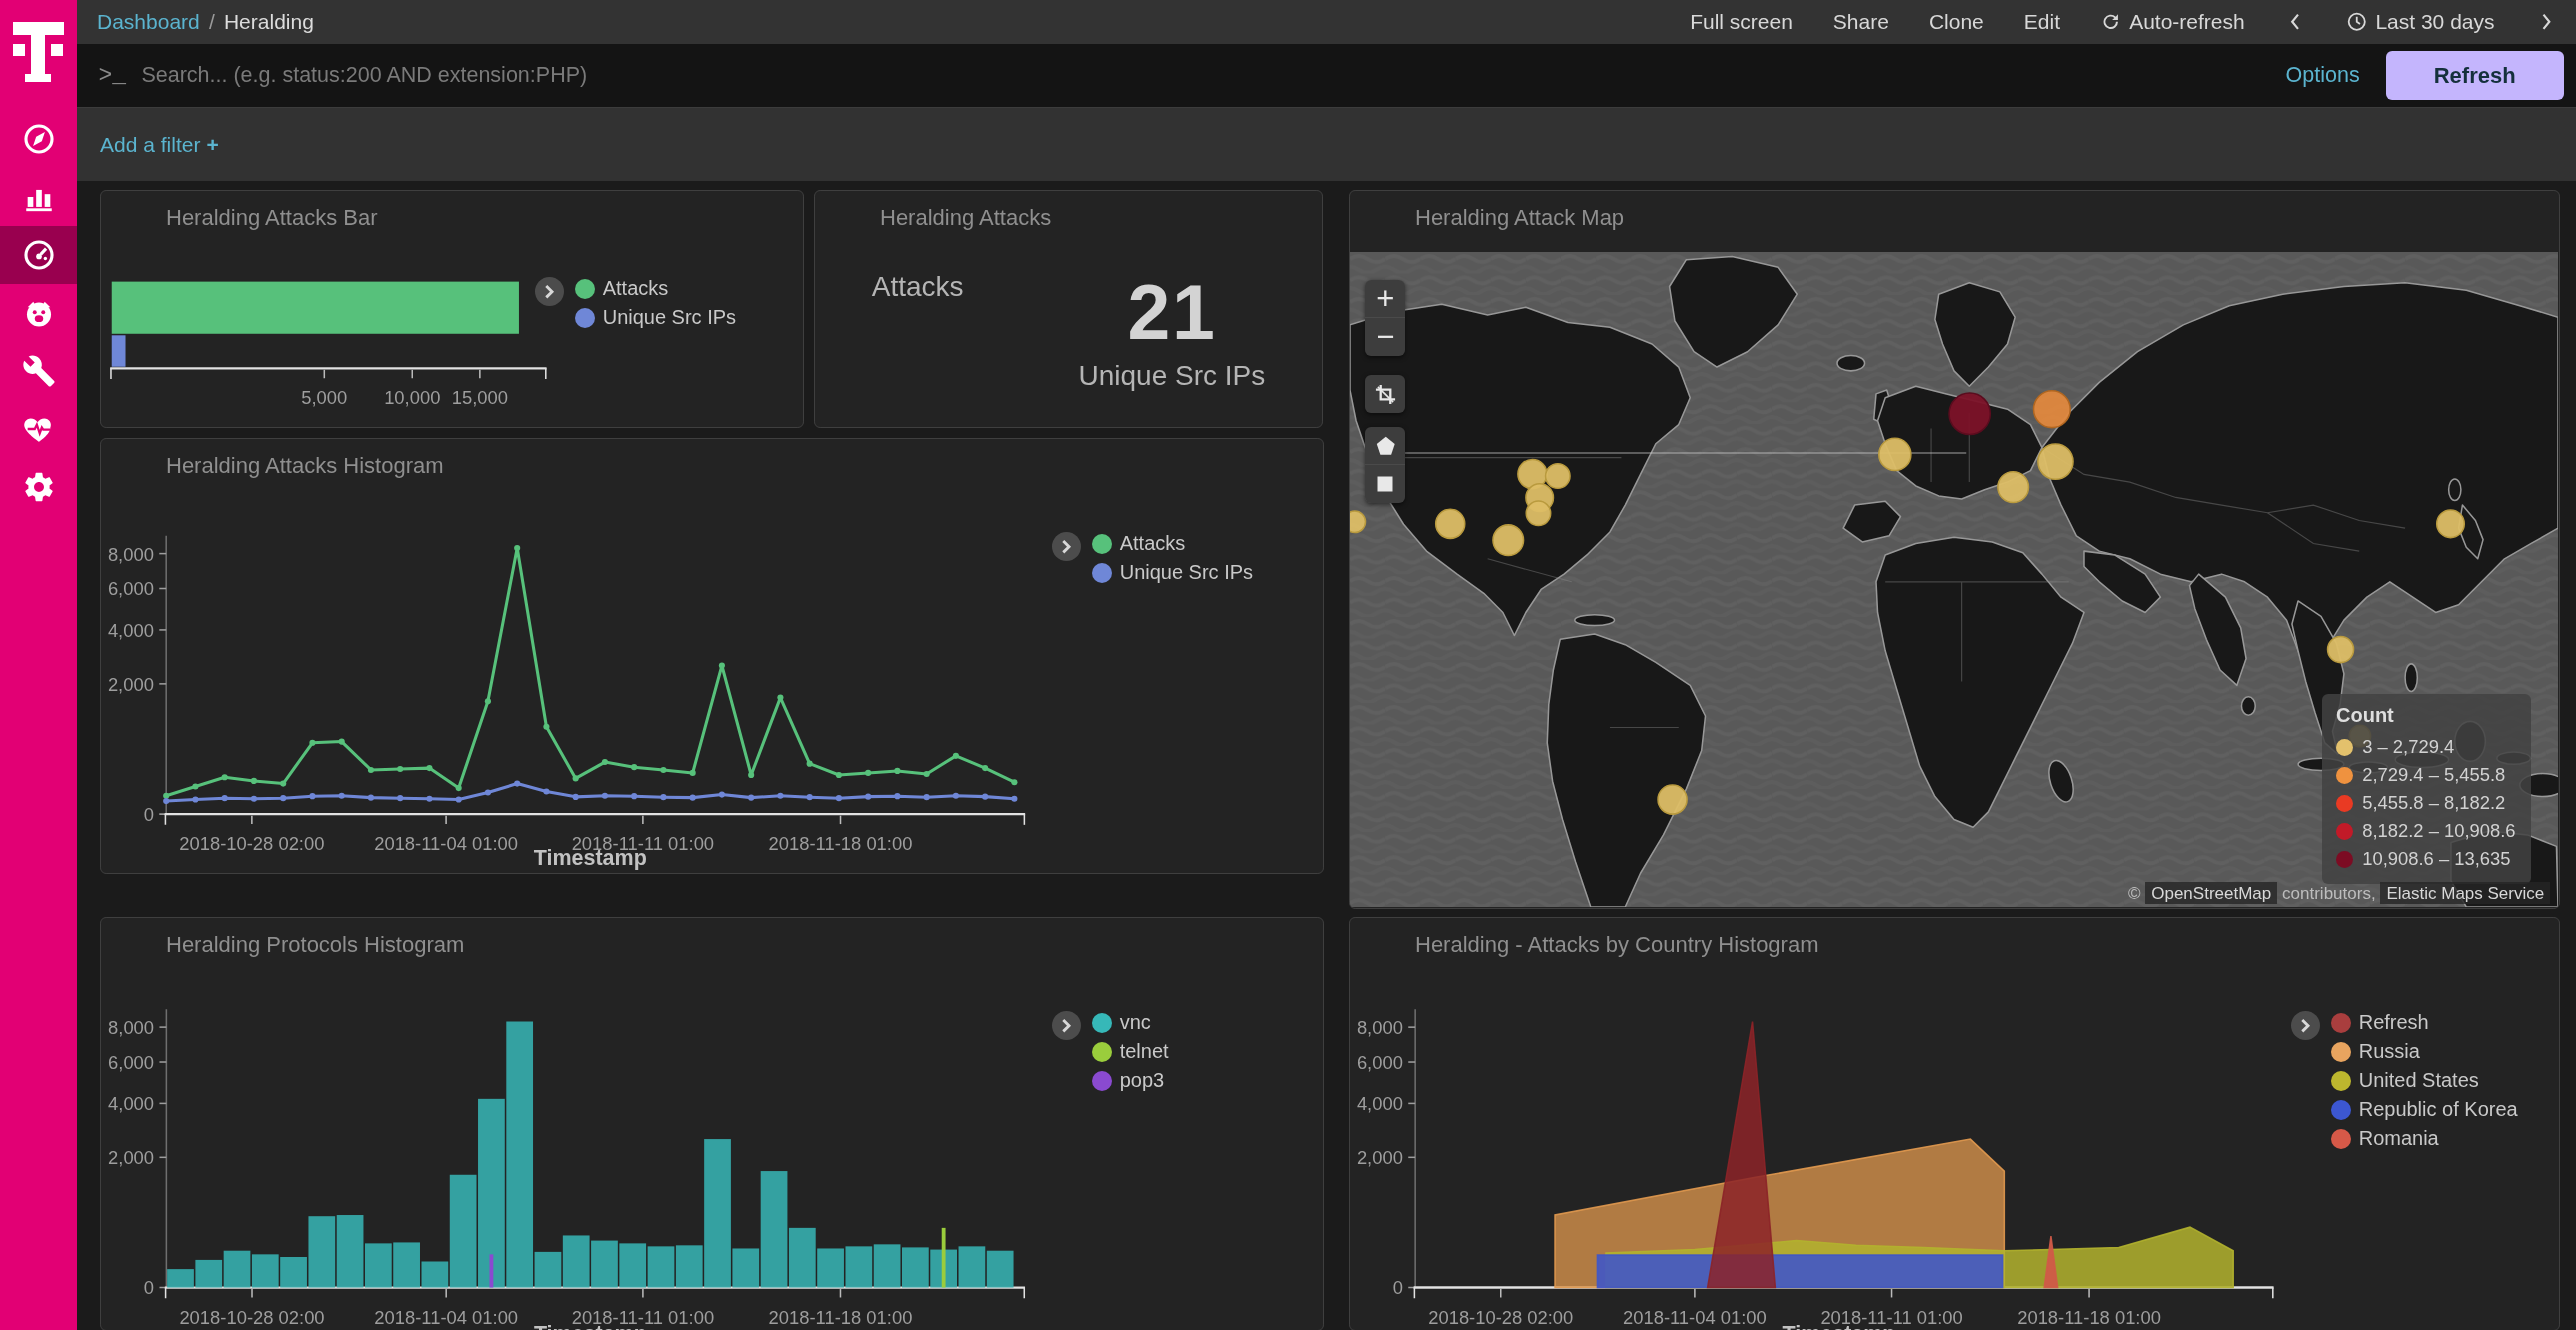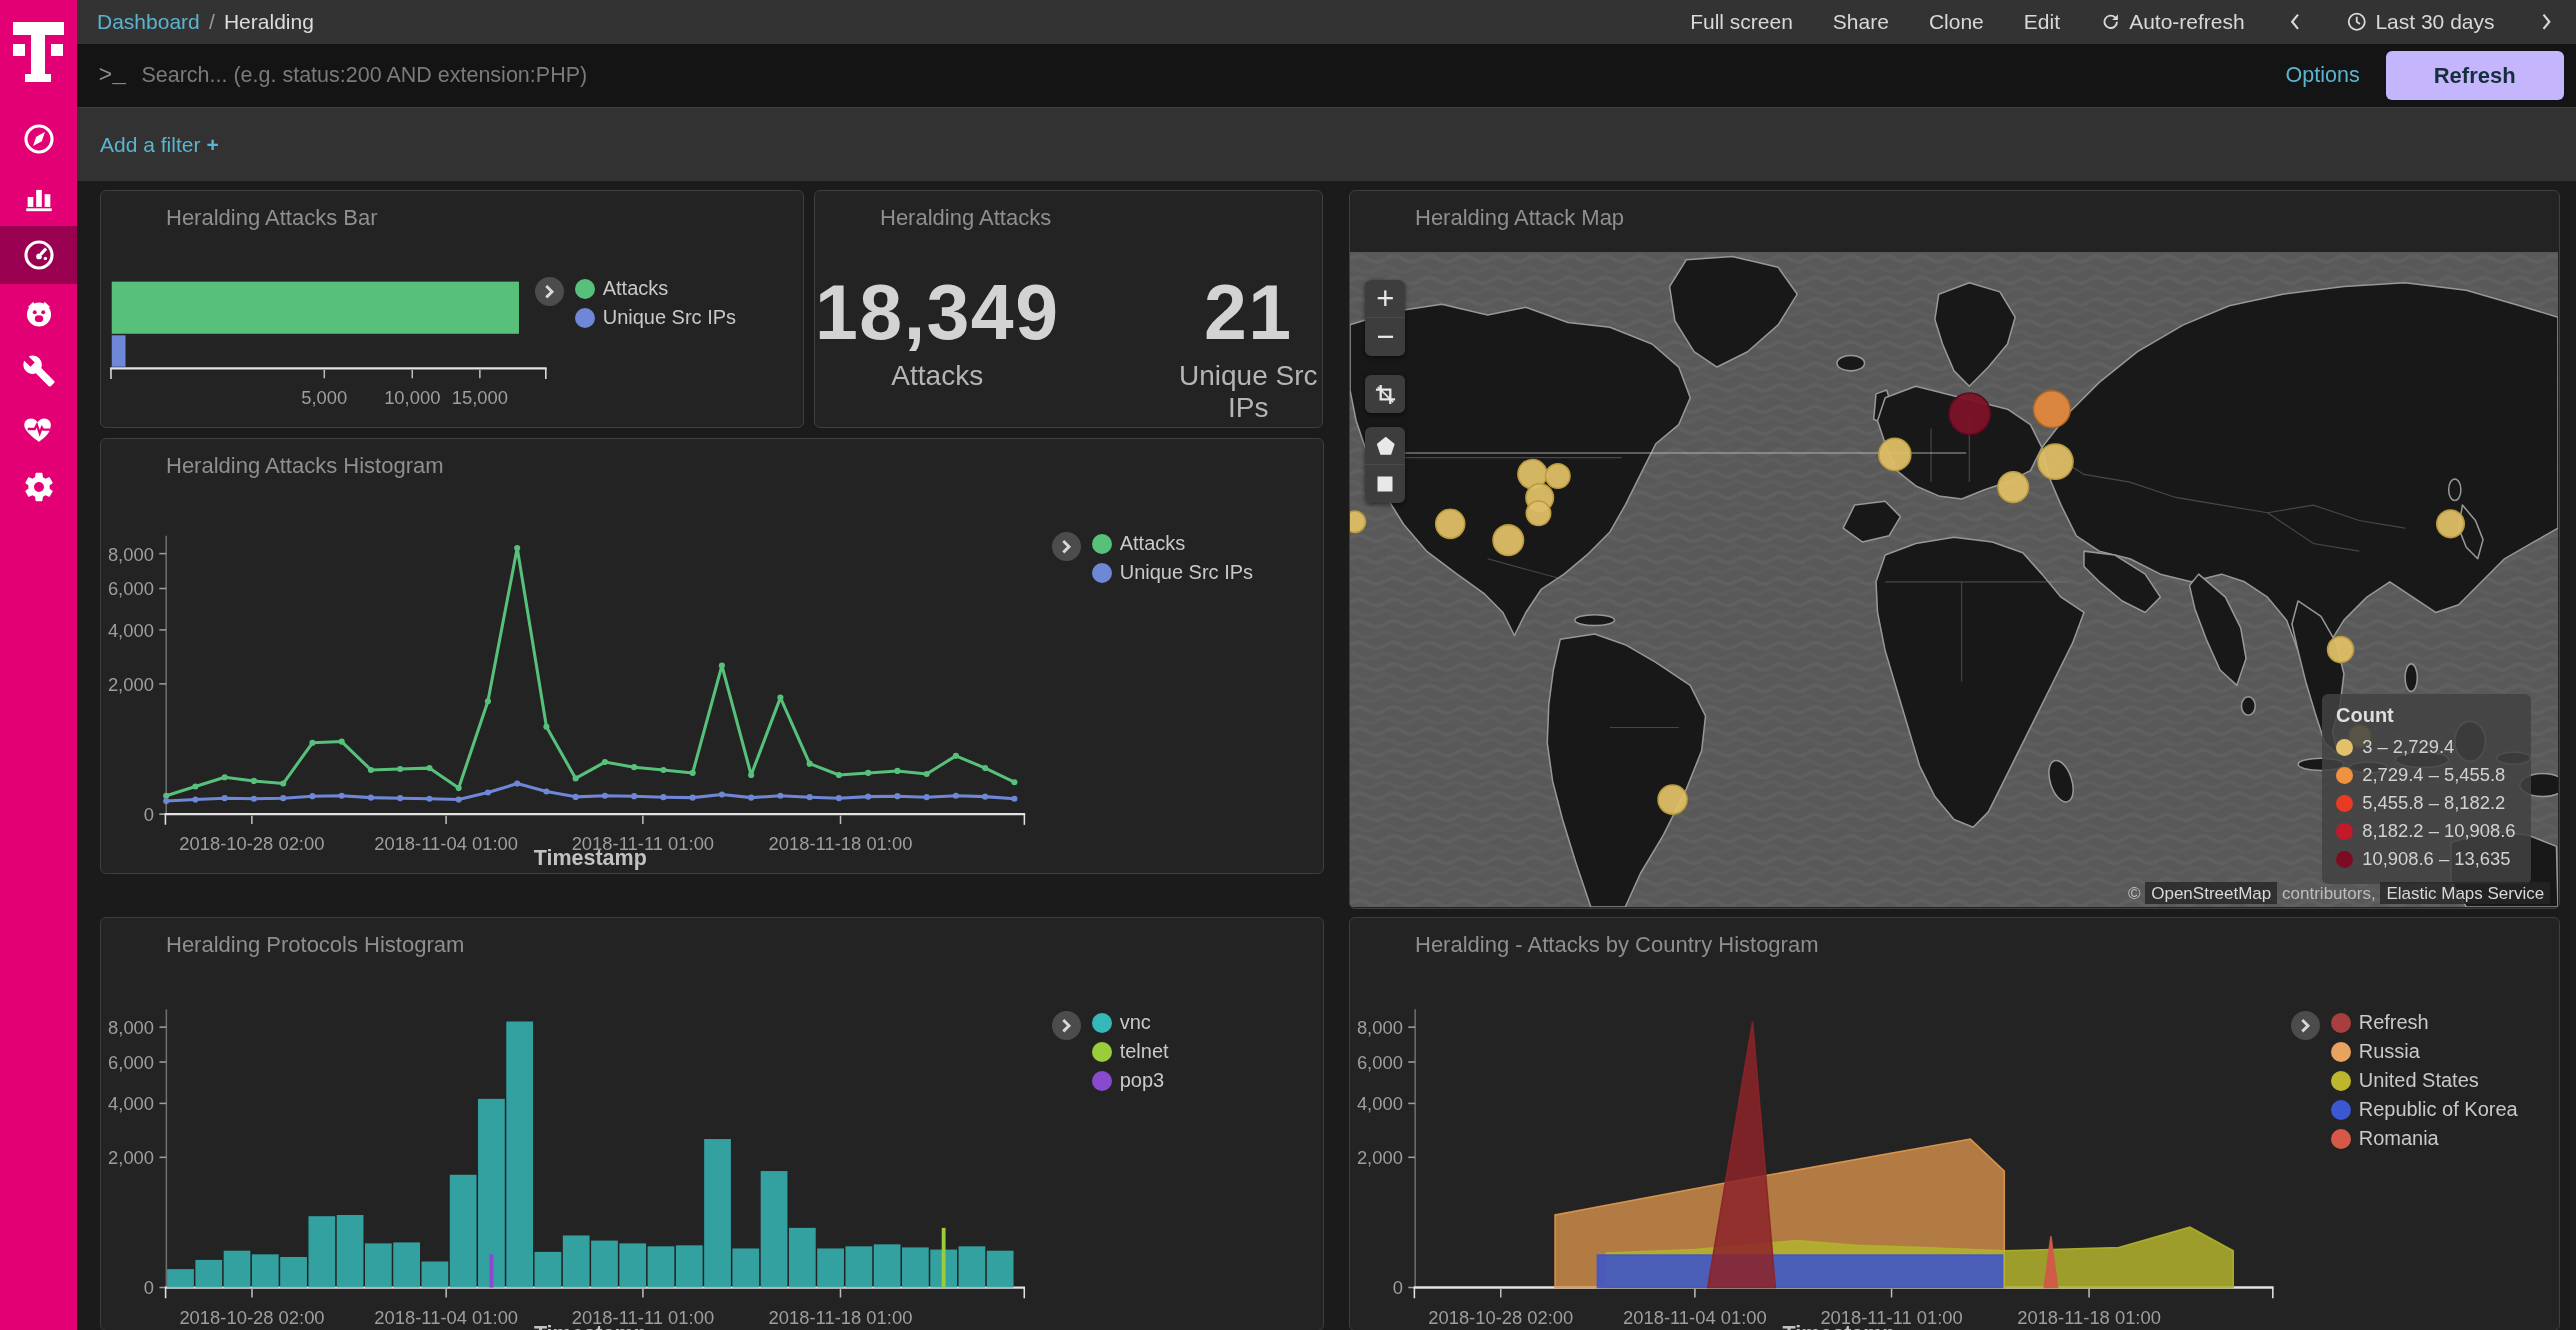--- a/index.html
+++ b/index.html
@@ -230,21 +230,20 @@
           <span class="lg-label">Unique Src IPs</span>
         </div>
       </div>
     </div>
 </div>
 
 <div class="panel" id="p-metric">
   <div class="ptitle">Heralding Attacks</div>
   <div class="metric-wrap">
     <div class="metric">
-      <div class="val">18,349</div>
       <div class="lab">Attacks</div>
     </div>
     <div class="metric">
       <div class="val">21</div>
       <div class="lab">Unique Src IPs</div>
     </div>
   </div>
 </div>
 
 <div class="panel" id="p-map">

